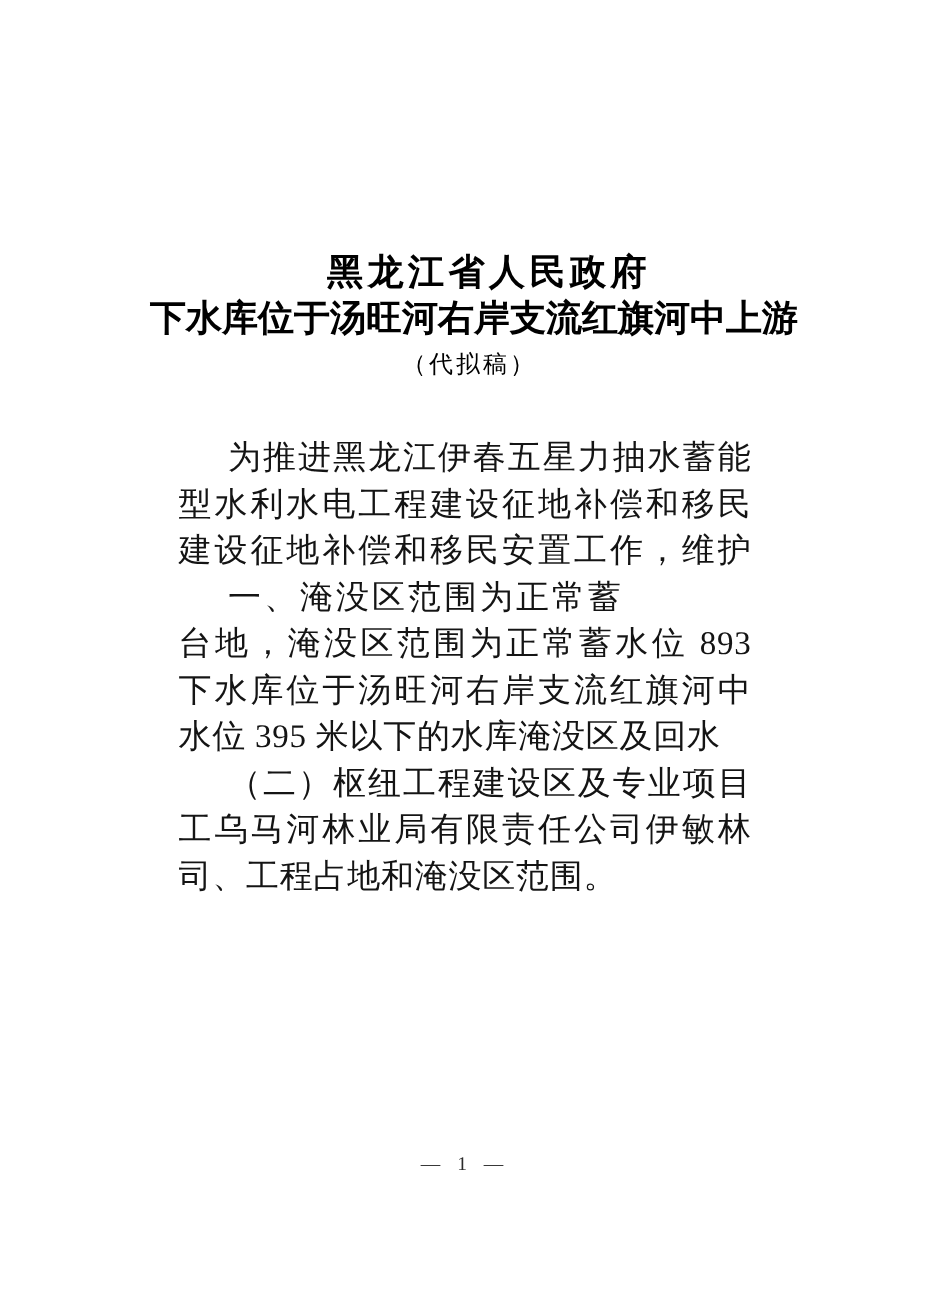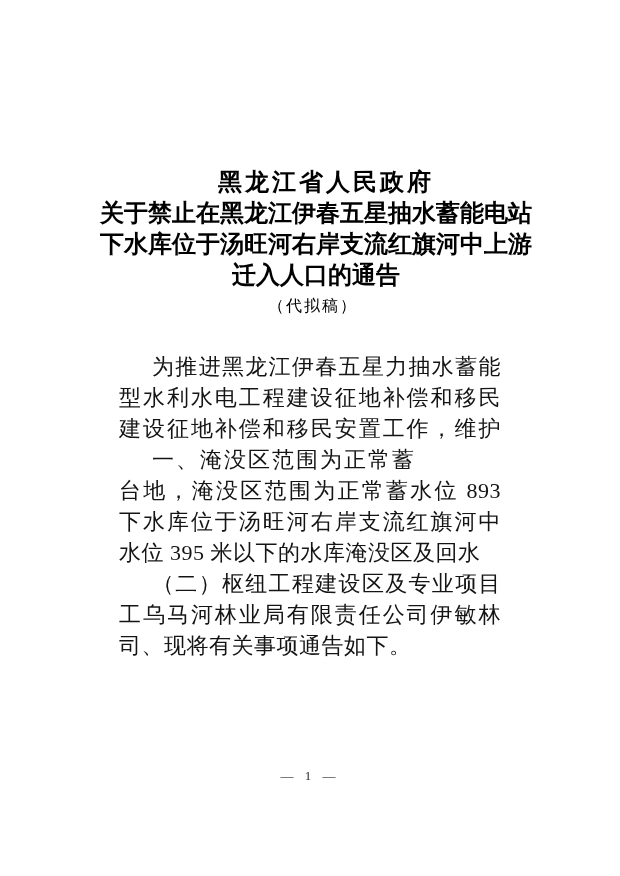--- a/index.html
+++ b/index.html
@@ -64,41 +64,39 @@
     color: #2b2b2b;
   }
 </style>
 </head>
 <body>
 
 <div class="page">
 
   <header class="title-block">
     <div class="title-line title-line-first">黑龙江省人民政府</div>
-    <div class="title-line">关于禁止在黑龙江伊春五星抽水蓄能电站</div>
     <div class="title-line">下水库位于汤旺河右岸支流红旗河中上游</div>
-    <div class="title-line">迁入人口的通告</div>
     <div class="subtitle">（代拟稿）</div>
   </header>
 
   <main class="doc-body">
 
     <div class="bl j ind">为推进黑龙江伊春五星力抽水蓄能电站工程建设，做好工程</div>
     <div class="bl j">型水利水电工程建设征地补偿和移民安置条例》（国务院令第</div>
     <div class="bl j">建设征地补偿和移民安置工作，维护各方合法权益，根据《大中</div>
 
     <div class="bl ind heading">一、淹没区范围为正常蓄</div>
 
     <div class="bl j">台地，淹没区范围为正常蓄水位 893 米以下的水库淹没区；电站</div>
     <div class="bl j">下水库位于汤旺河右岸支流红旗河中上游，淹没区范围为正常蓄</div>
     <div class="bl">水位 395 米以下的水库淹没区及回水影响区。</div>
 
     <div class="bl j ind">（二）枢纽工程建设区及专业项目复建区涉及伊春市伊春森</div>
     <div class="bl j">工乌马河林业局有限责任公司伊敏林场分公司、育苗林场分公</div>
-    <div class="bl">司、现将有关事项通告如下。</div>
+    <div class="bl">司、工程占地和淹没区范围。</div>
 
   </main>
 
   <footer class="page-footer">
     <span>— 1 —</span>
   </footer>
 
 </div>
 
 </body></html>

